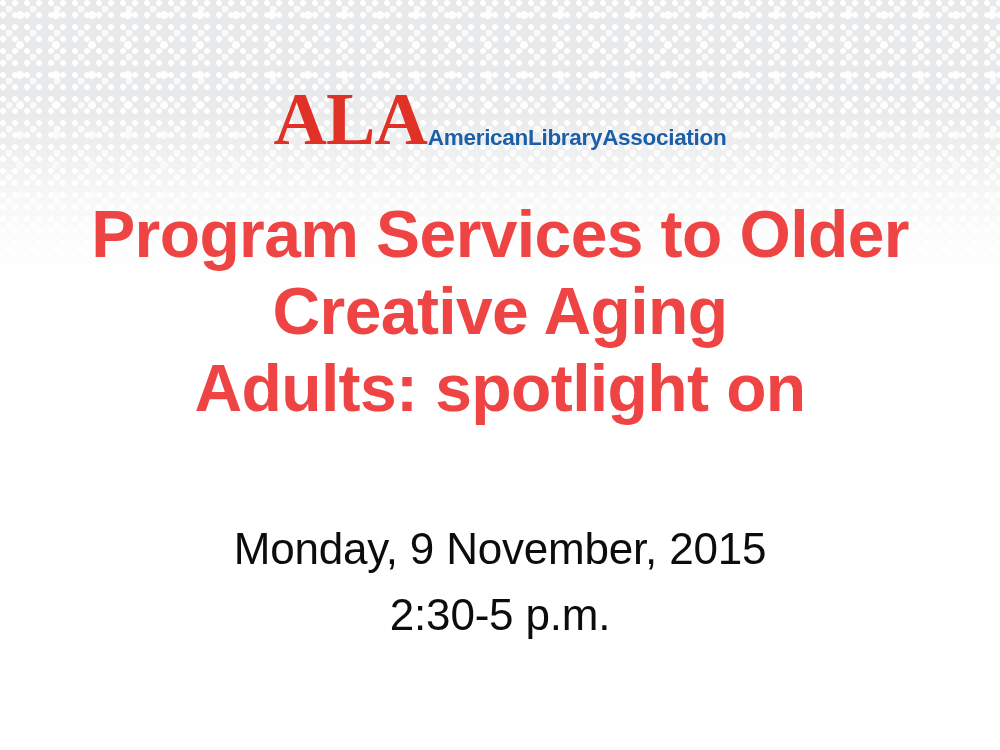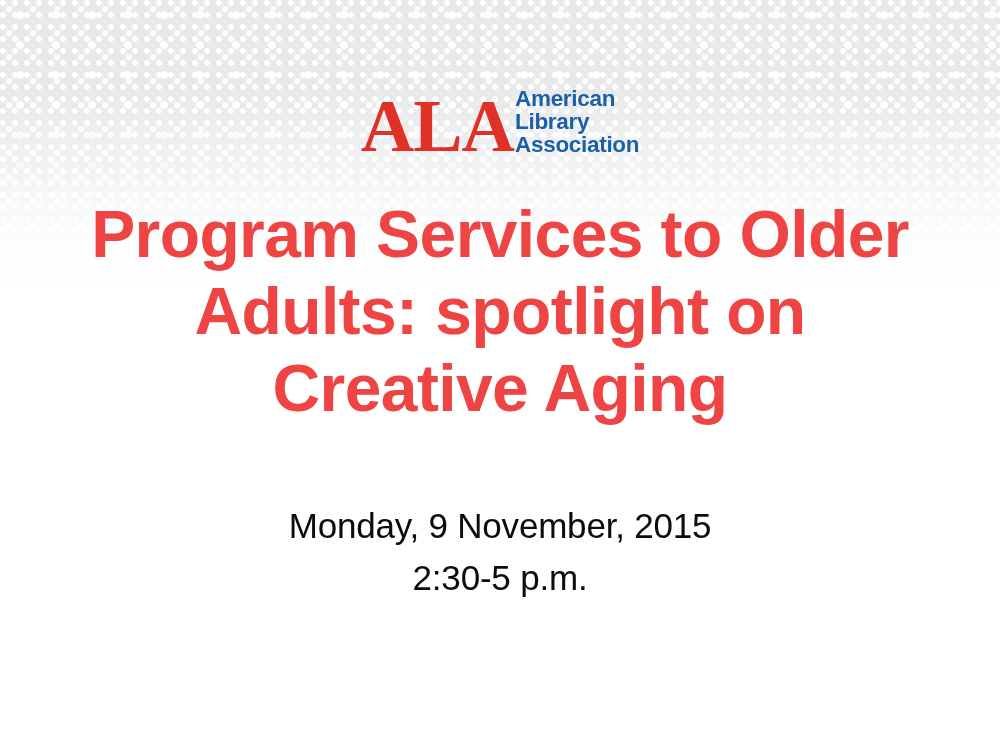--- a/index.html
+++ b/index.html
@@ -92,21 +92,21 @@
     font-family: "Liberation Serif", "DejaVu Serif", serif;
     font-size: 74px;
     line-height: 0.86;
     font-weight: 700;
     letter-spacing: -1px;
     color: #E03127;
     display: block;
   }
   .logo-words {
     display: flex;
-    flex-direction: column;
+    flex-direction: row;
     color: #1B5FA8;
     font-family: "Liberation Sans", sans-serif;
     font-weight: 700;
     font-size: 22.5px;
     line-height: 1.02;
     letter-spacing: -0.3px;
     padding-bottom: 2px;
     margin-left: 1px;
   }
 
@@ -123,27 +123,27 @@
     font-size: 66px;
     line-height: 1.17;
     letter-spacing: -0.6px;
   }
   #title .tline { display: block; }
 
   
   #subtitle {
     position: absolute;
     left: 50px;
-    top: 500px;
+    top: 516px;
     width: 900px;
     text-align: center;
     color: #0c0c0c;
     font-family: "Liberation Sans", sans-serif;
     font-weight: 400;
-    font-size: 35px;
+    font-size: 44px;
     line-height: 1.49;
     letter-spacing: -0.2px;
   }
   #subtitle .sline { display: block; }
 </style>
 </head>
 <body>
 
 <div id="slide">
 
@@ -156,22 +156,22 @@
       <span class="logo-words">
         <span>American</span>
         <span>Library</span>
         <span>Association</span>
       </span>
     </div>
   </div>
 
   <div id="title">
     <span class="tline">Program Services to Older</span>
+    <span class="tline">Creative Aging</span>
     <span class="tline">Adults: spotlight on</span>
-    <span class="tline">Creative Aging</span>
   </div>
 
   <div id="subtitle">
     <span class="sline">Monday, 9 November, 2015</span>
     <span class="sline">2:30-5 p.m.</span>
   </div>
 
 </div>
 
 </body></html>

